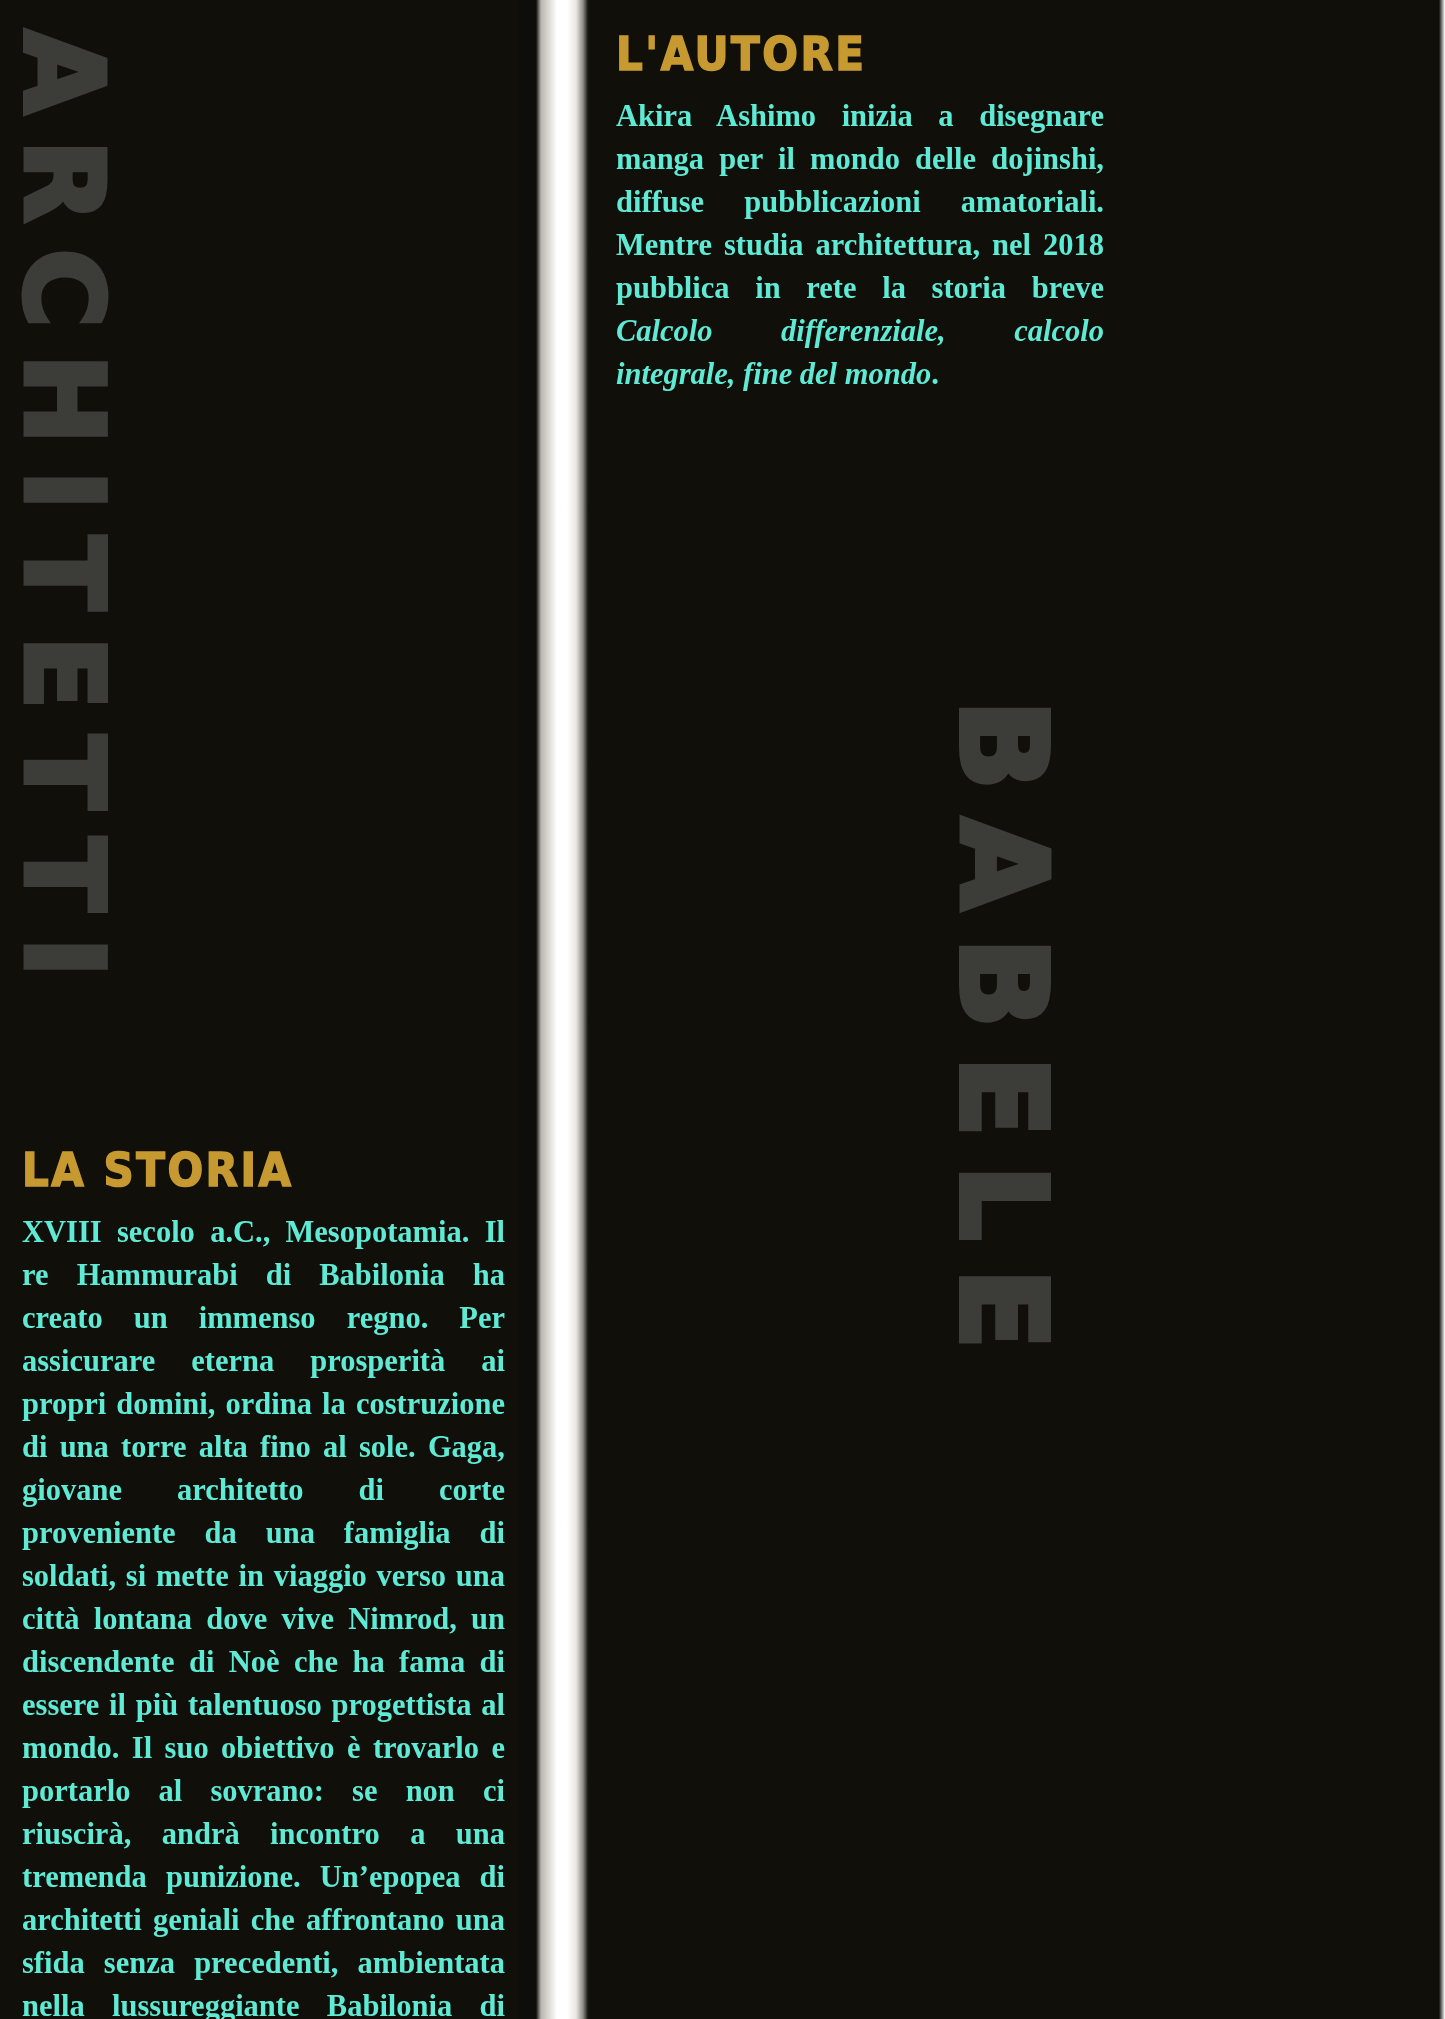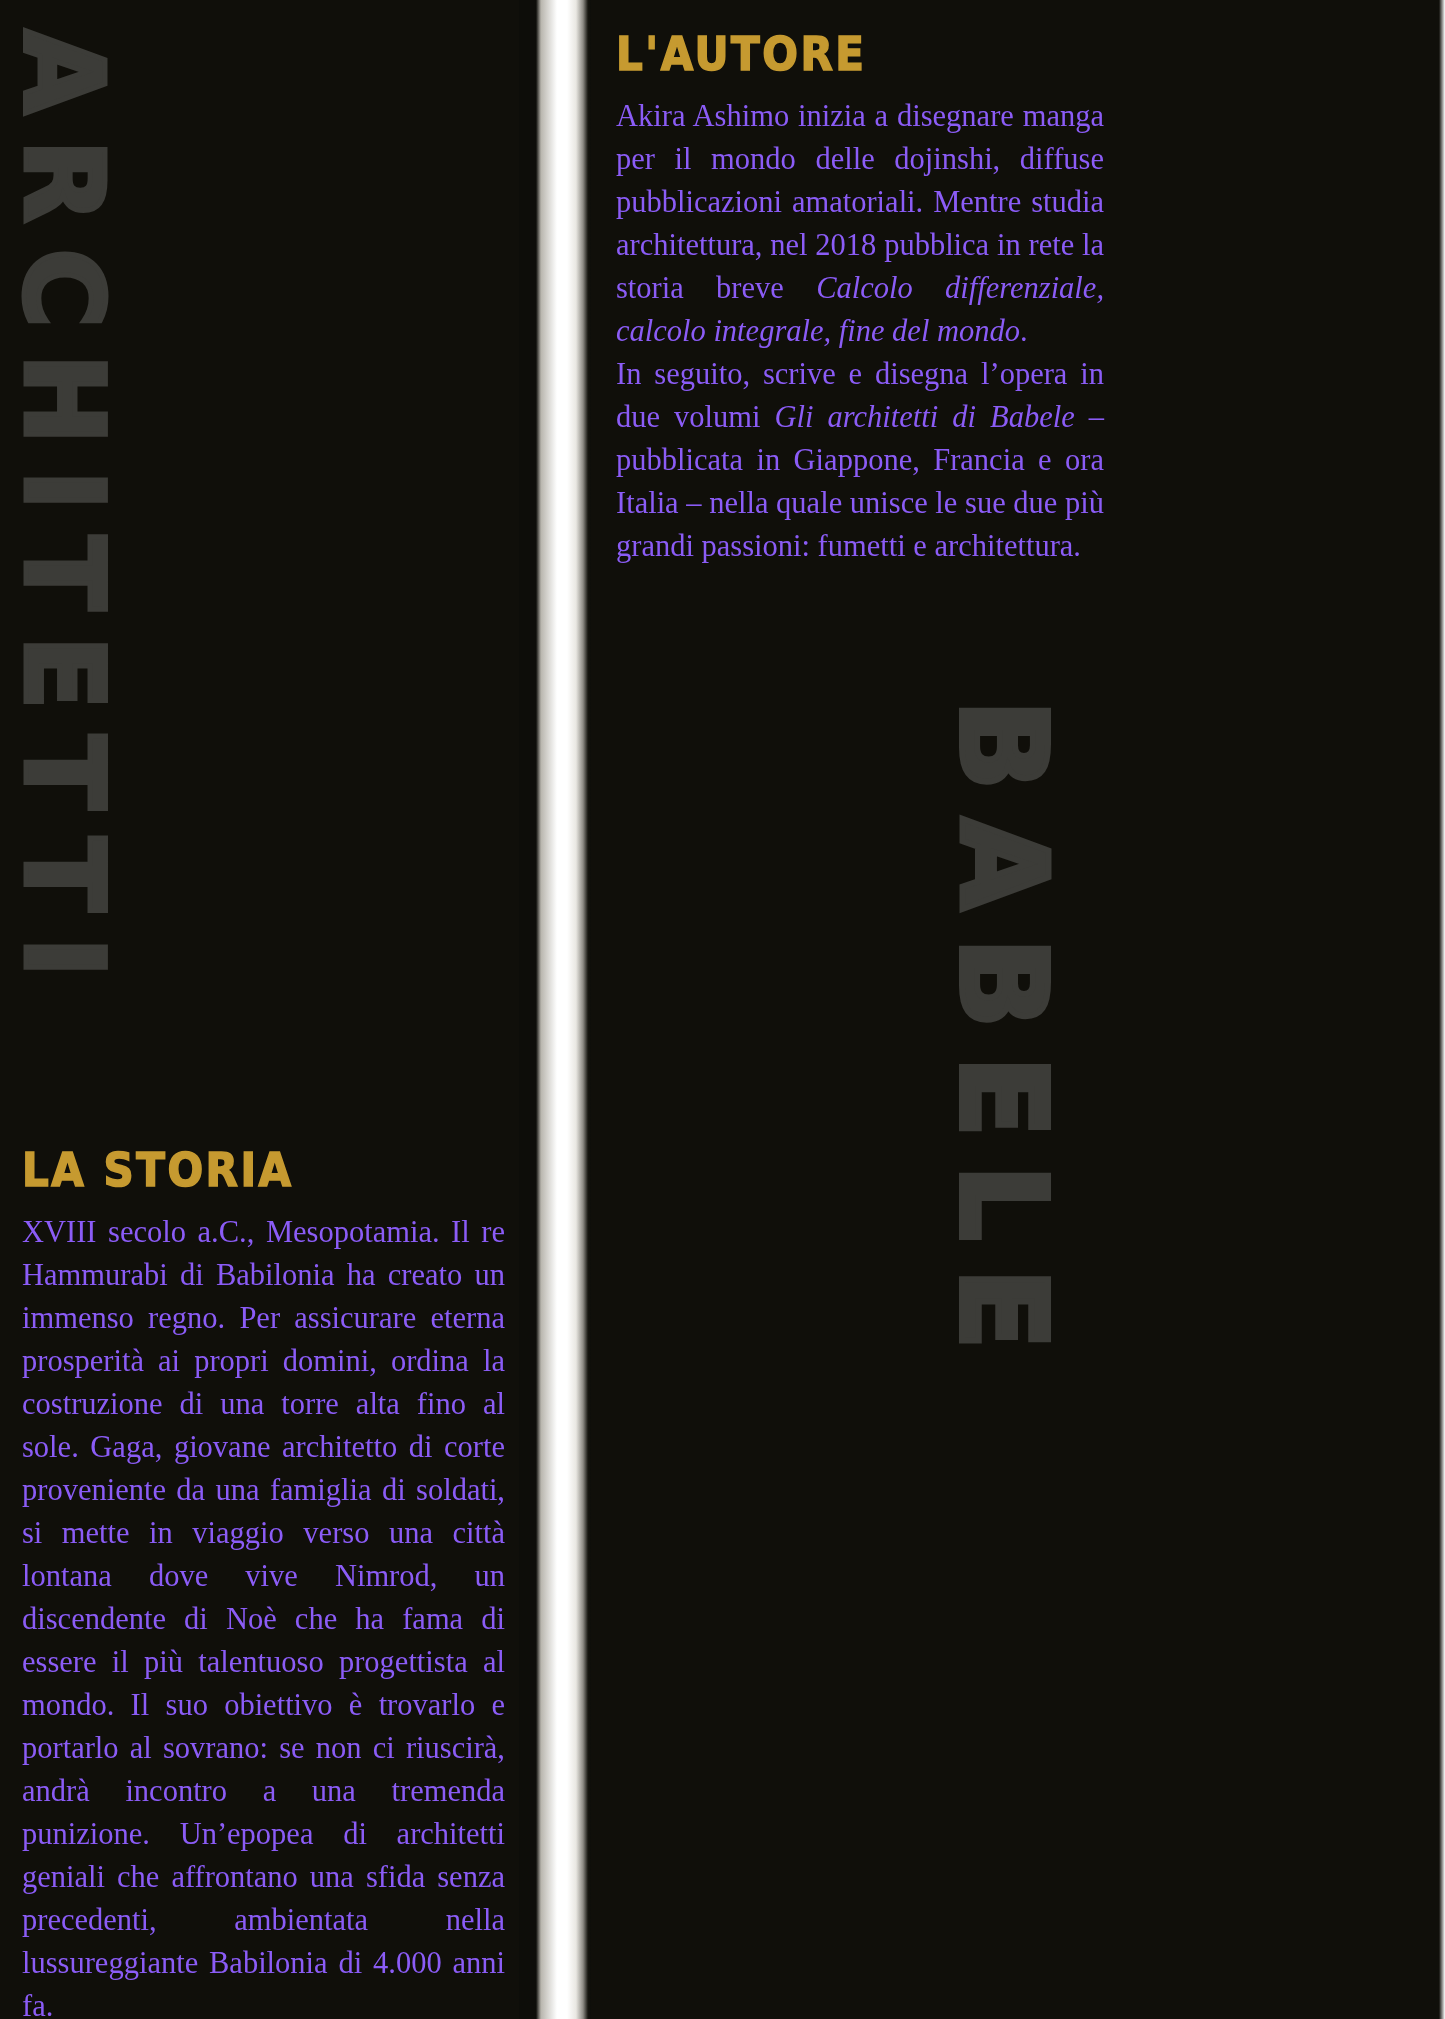--- a/index.html
+++ b/index.html
@@ -87,27 +87,28 @@
     letter-spacing: 0.06em;
     color: #c69a30;
     -webkit-text-stroke: 1.5px #c69a30;
     margin: 0 0 14px 0;
     transform: scaleY(1.12);
     transform-origin: left bottom;
   }
 
   
   .body-copy {
-    color: #8b5cf6;
+    color: #5eead4;
     font-size: 30.5px;
     line-height: 43px;
     text-align: justify;
     hyphens: auto;
     -webkit-hyphens: auto;
     margin: 0;
+    font-weight: bold;
   }
   .body-copy p { margin: 0; }
   .body-copy em { font-style: italic; }
 
   
   .block-autore {
     position: absolute;
     left: 616px;
     top: 32px;
     width: 488px;
@@ -131,21 +132,20 @@
   <div class="gutter"></div>
 
   <div class="panel-right"></div>
 
   <div class="vertical-word word-babele">BABELE</div>
 
   <div class="block-autore">
     <h2 class="section-heading">L'AUTORE</h2>
     <div class="body-copy">
         <p><span>Akira Ashimo inizia a disegnare manga per il mondo delle dojinshi, diffuse pubblicazioni amatoriali. Mentre studia architettura, nel 2018 pubblica in rete la storia breve </span><em>Calcolo differenziale, calcolo integrale, fine del mondo</em><span>.</span></p>
-        <p><span>In seguito, scrive e disegna l’opera in due volumi </span><em>Gli architetti di Babele</em><span> – pubblicata in Giappone, Francia e ora Italia – nella quale unisce le sue due più grandi passioni: fumetti e architettura.</span></p>
       </div>
   </div>
 
   <div class="block-storia">
     <h2 class="section-heading">LA STORIA</h2>
     <div class="body-copy">
         <p><span>XVIII secolo a.C., Mesopotamia. Il re Hammurabi di Babilonia ha creato un immenso regno. Per assicurare eterna prosperità ai propri domini, ordina la costruzione di una torre alta fino al sole. Gaga, giovane architetto di corte proveniente da una famiglia di soldati, si mette in viaggio verso una città lontana dove vive Nimrod, un discendente di Noè che ha fama di essere il più talentuoso progettista al mondo. Il suo obiettivo è trovarlo e portarlo al sovrano: se non ci riuscirà, andrà incontro a una tremenda punizione. Un’epopea di architetti geniali che affrontano una sfida senza precedenti, ambientata nella lussureggiante Babilonia di 4.000 anni fa.</span></p>
       </div>
   </div>
 

